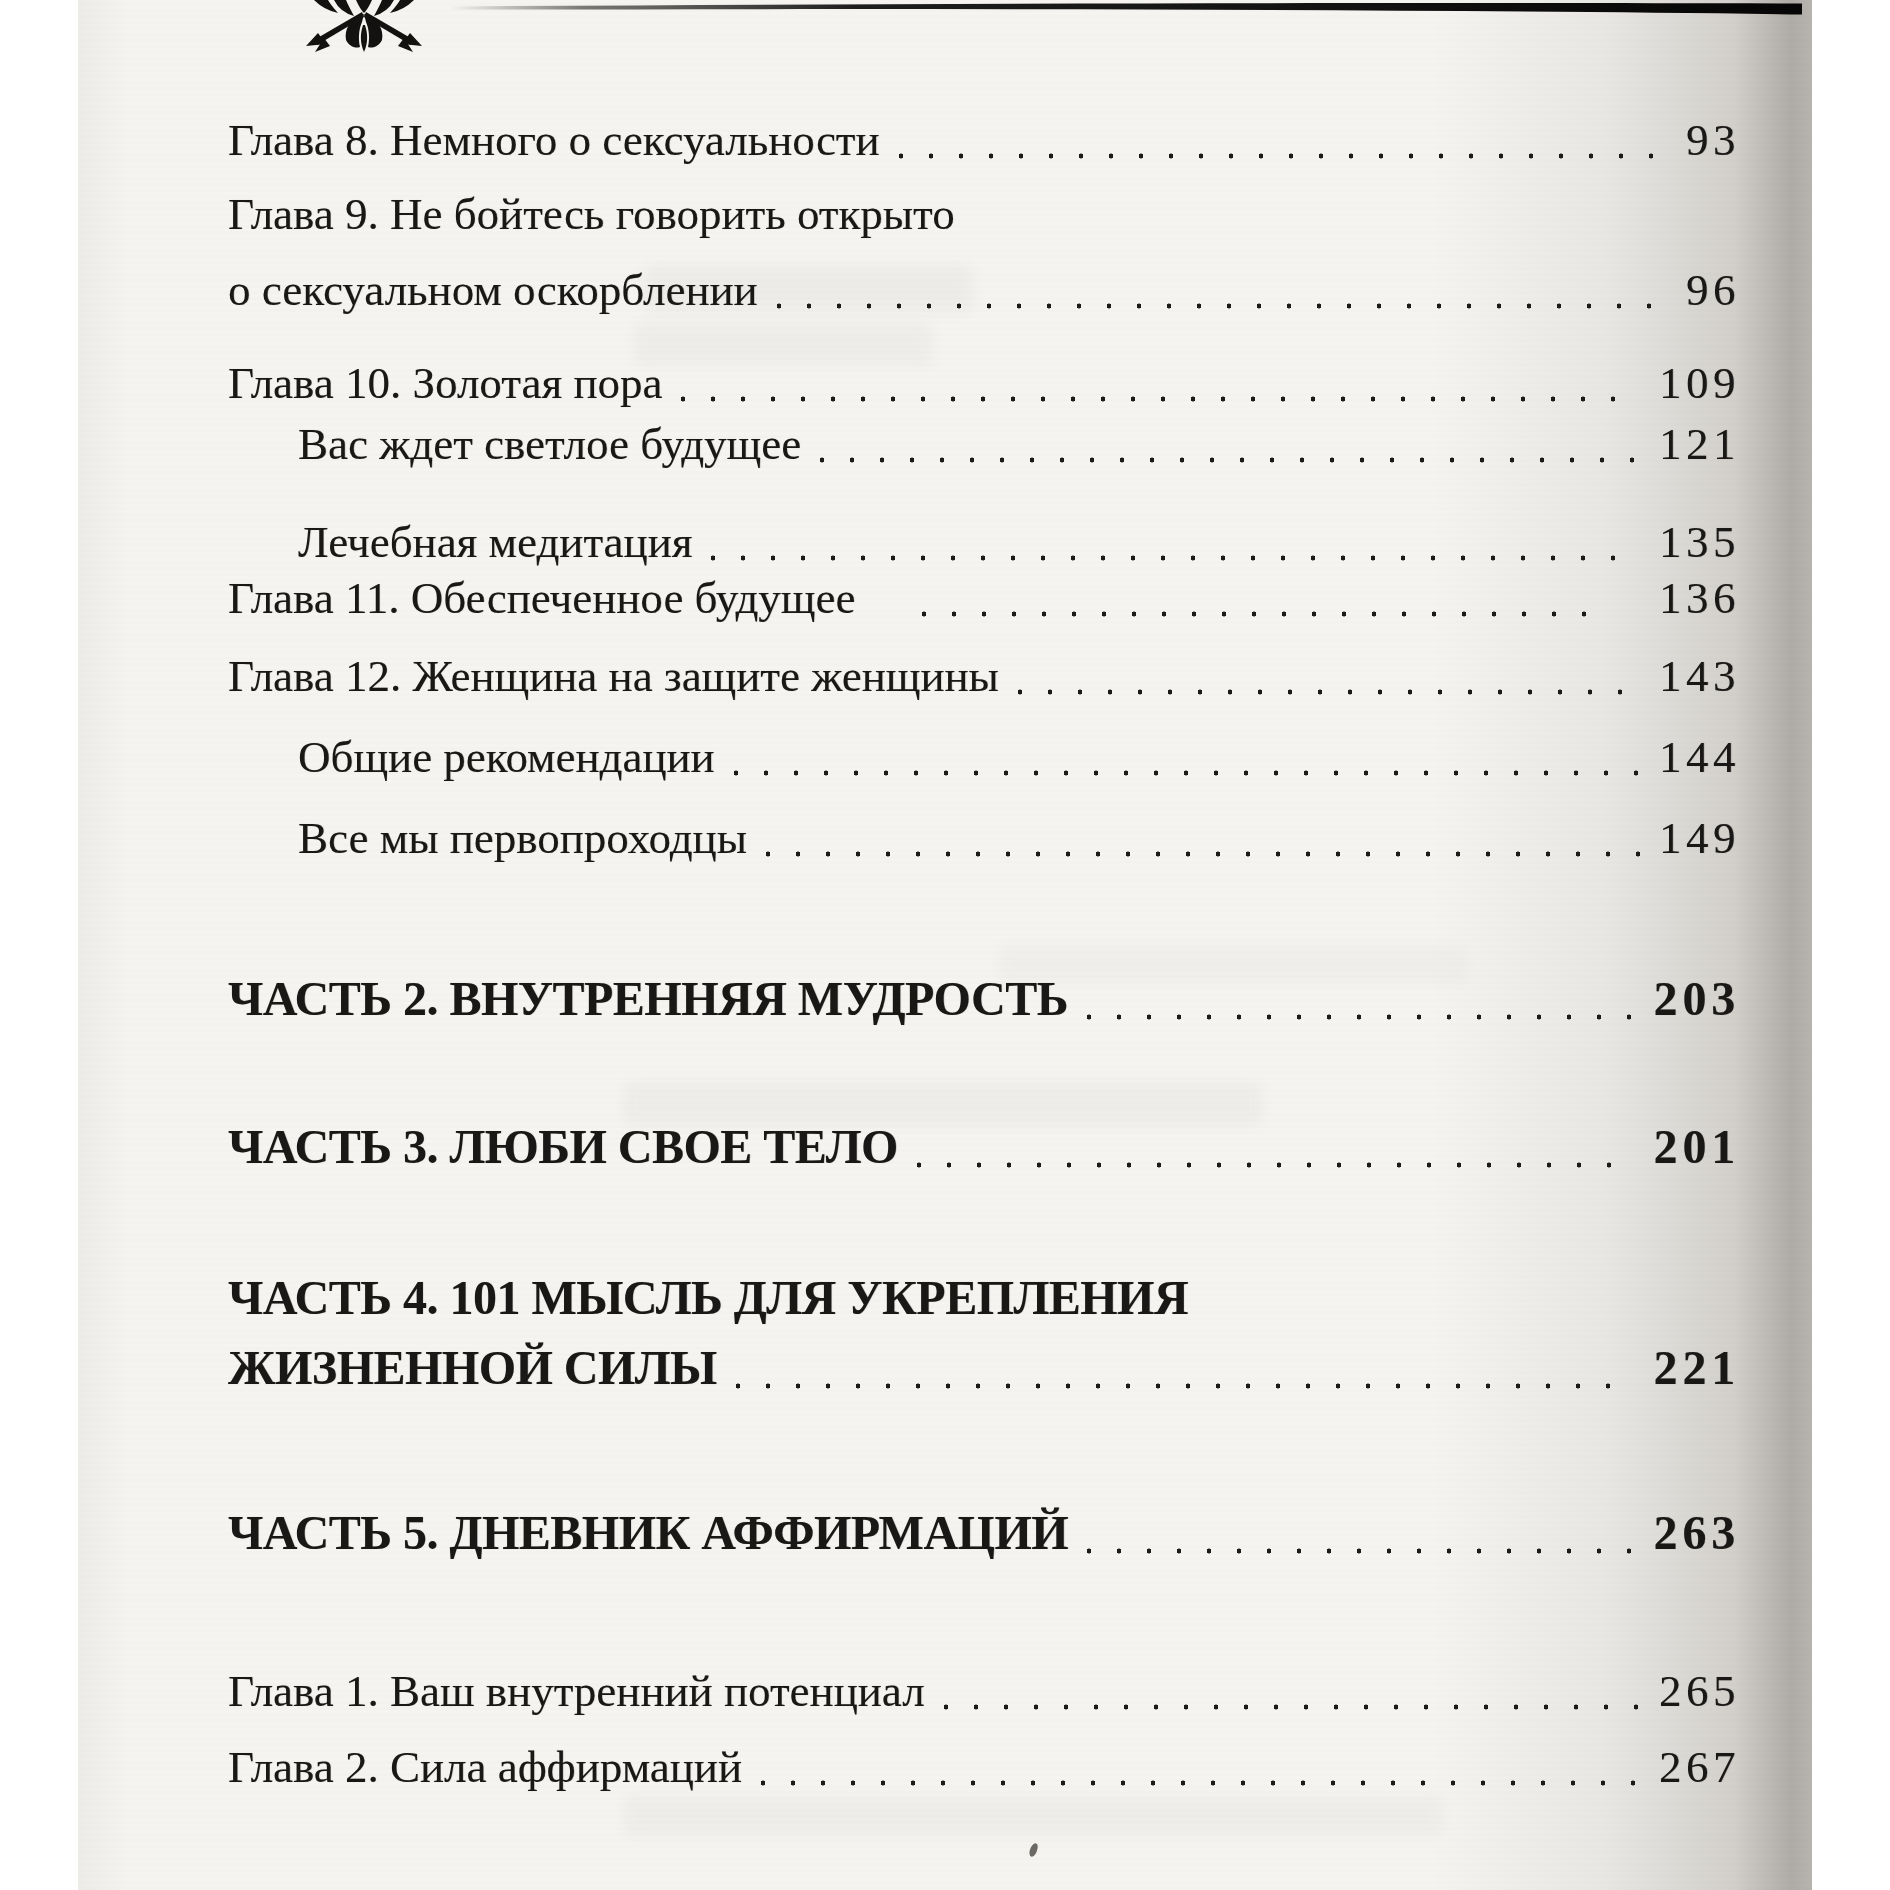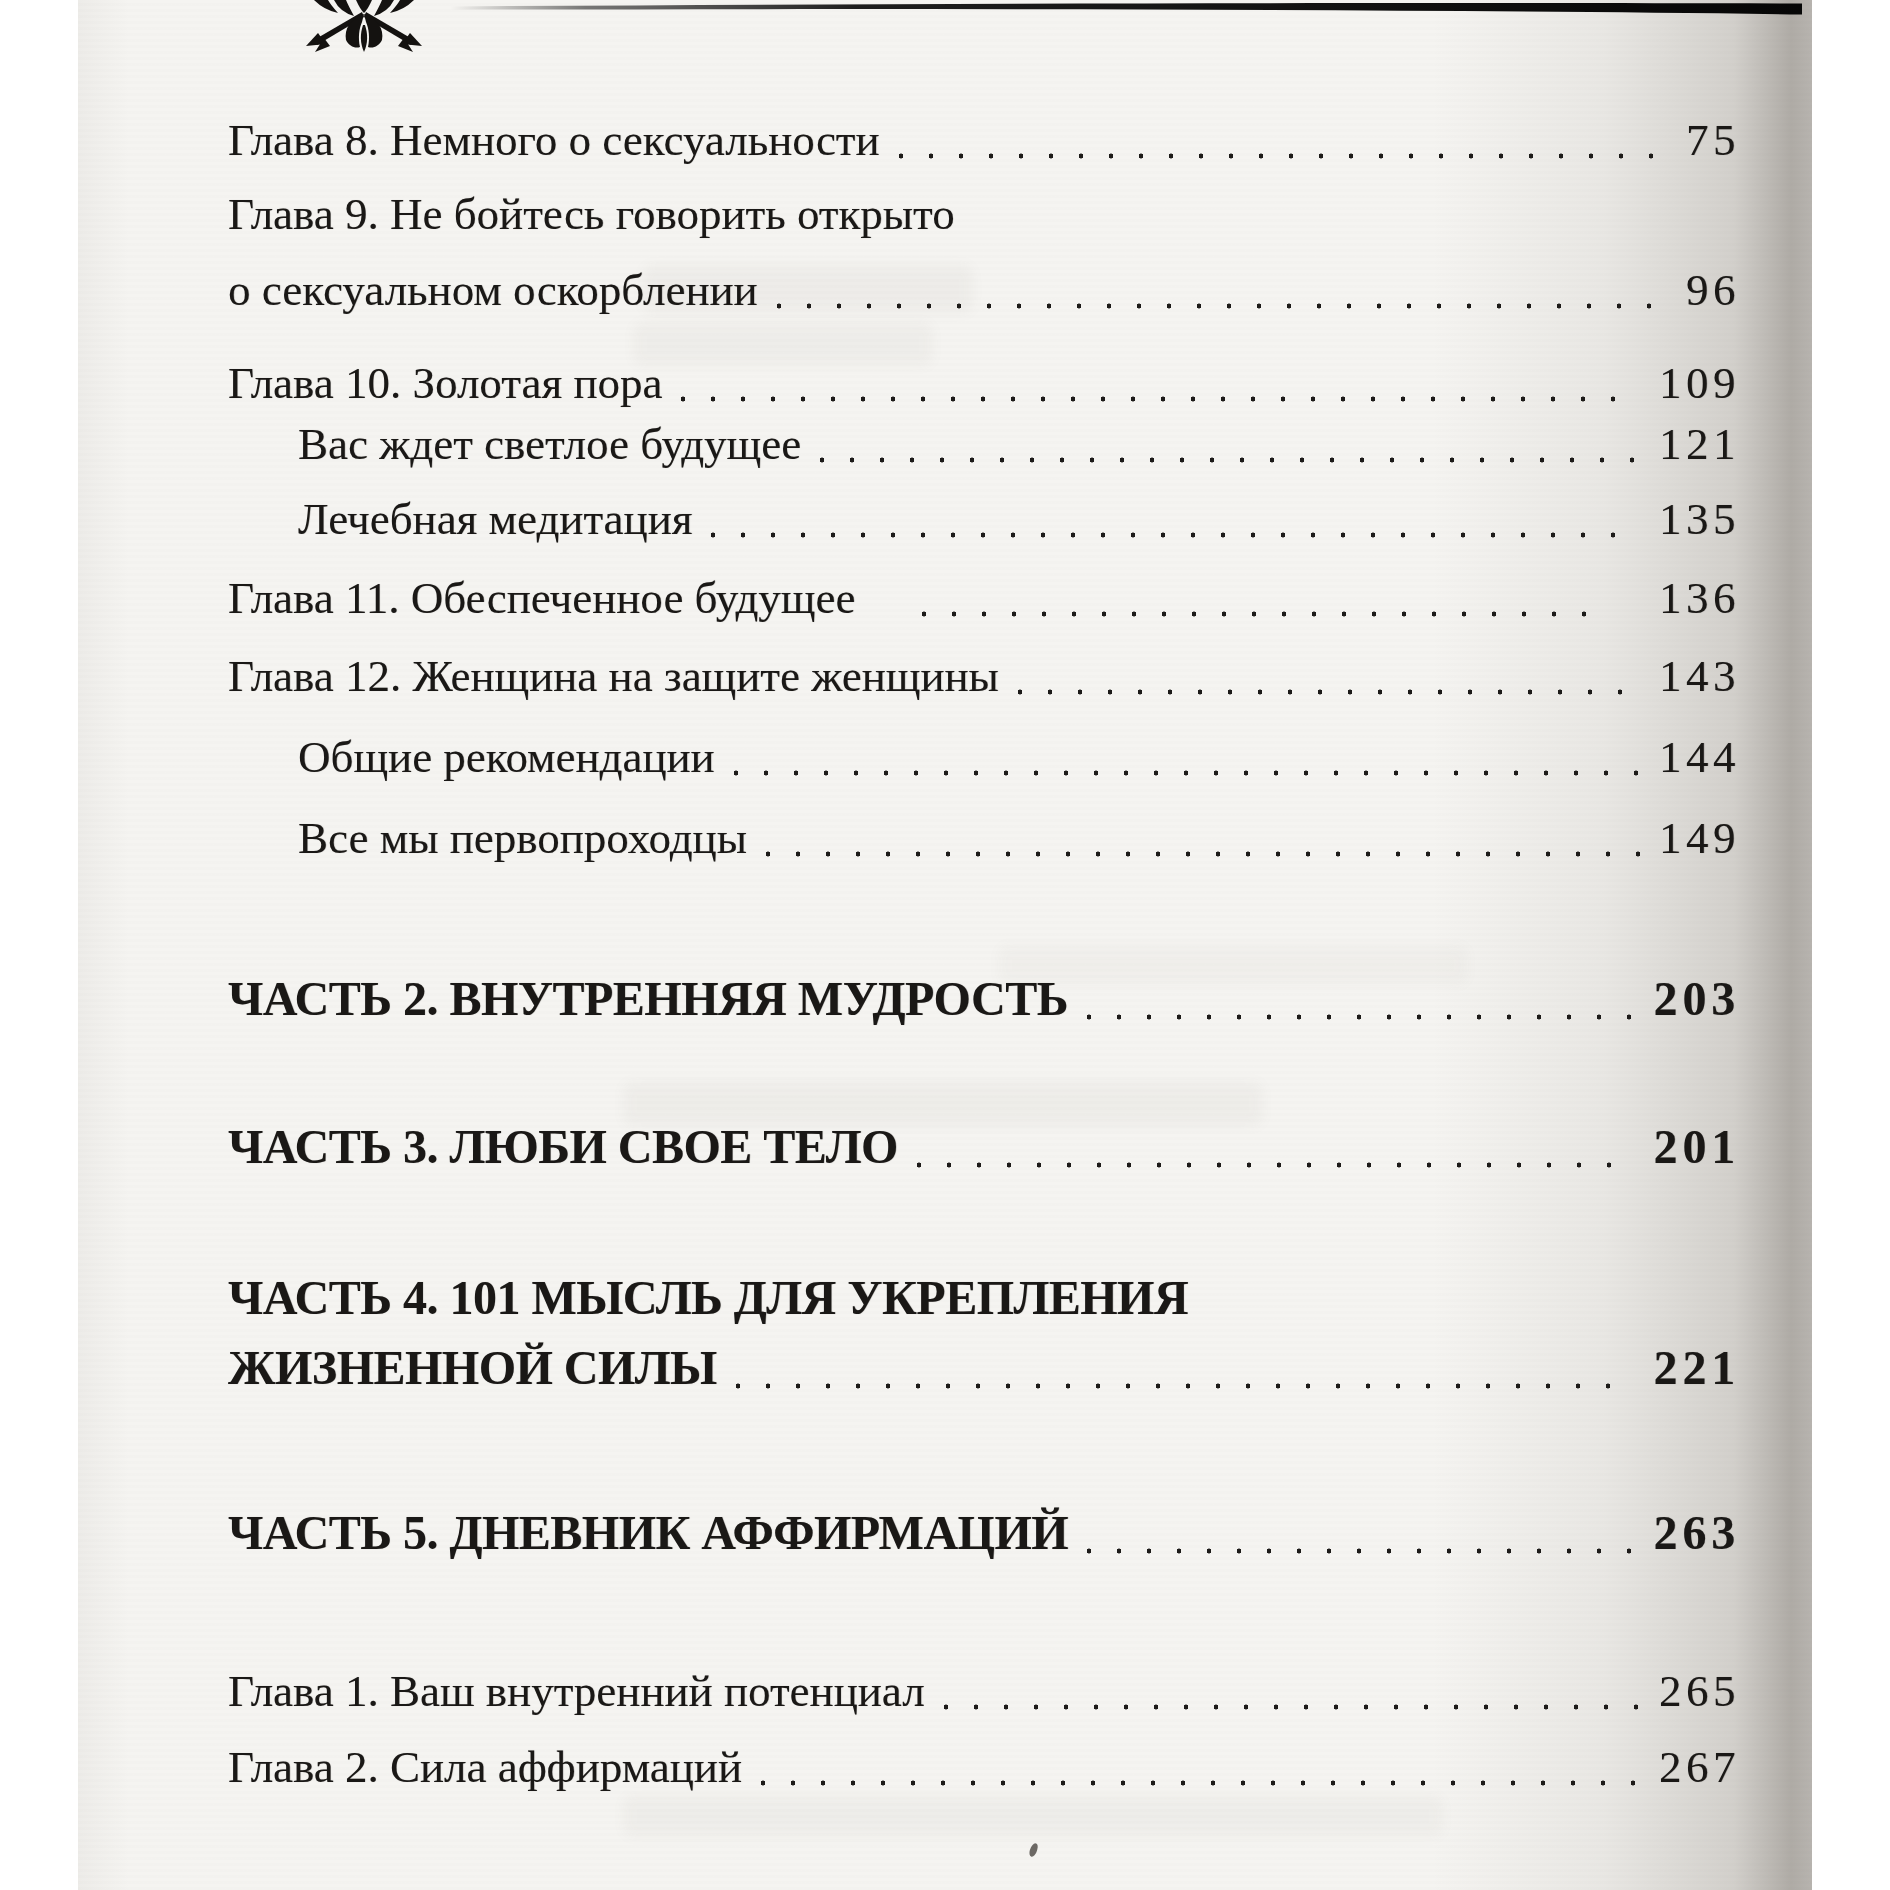--- a/index.html
+++ b/index.html
@@ -92,41 +92,41 @@
   <div class="ghost" style="left:920px;top:945px;width:470px;height:40px;opacity:0.04;"></div>
   <div class="ghost" style="left:545px;top:1082px;width:640px;height:44px;opacity:0.055;"></div>
   <div class="ghost" style="left:545px;top:1795px;width:820px;height:42px;opacity:0.05;"></div>
 
   <div class="speck" style="left:952px;"></div>
 
   <div class="toc">
       <div class="toc-row chapter" style="top: 110px;">
         <span class="label">Глава 8. Немного о сексуальности</span>
         <span class="leader"></span>
-        <span class="num">75</span>
+        <span class="num">93</span>
       </div>
       <div class="toc-row chapter no-page" style="top: 184px;">
         <span class="label">Глава 9. Не бойтесь говорить открыто</span>
       </div>
       <div class="toc-row chapter" style="top: 260px;">
         <span class="label">о сексуальном оскорблении</span>
         <span class="leader"></span>
         <span class="num">96</span>
       </div>
       <div class="toc-row chapter" style="top: 337px; margin-top: 16px;">
         <span class="label">Глава 10. Золотая пора</span>
         <span class="leader"></span>
         <span class="num">109</span>
       </div>
       <div class="toc-row sub" style="top: 414px;">
         <span class="label">Вас ждет светлое будущее</span>
         <span class="leader"></span>
         <span class="num">121</span>
       </div>
-      <div class="toc-row sub" style="top: 489px; align-items: flex-end;">
+      <div class="toc-row sub" style="top: 512px; align-items: flex-end;">
         <span class="label">Лечебная медитация</span>
         <span class="leader"></span>
         <span class="num">135</span>
       </div>
       <div class="toc-row chapter" style="top: 568px; gap: 48px;">
         <span class="label">Глава 11. Обеспеченное будущее</span>
         <span class="leader"></span>
         <span class="num">136</span>
       </div>
       <div class="toc-row chapter" style="top: 646px;">

